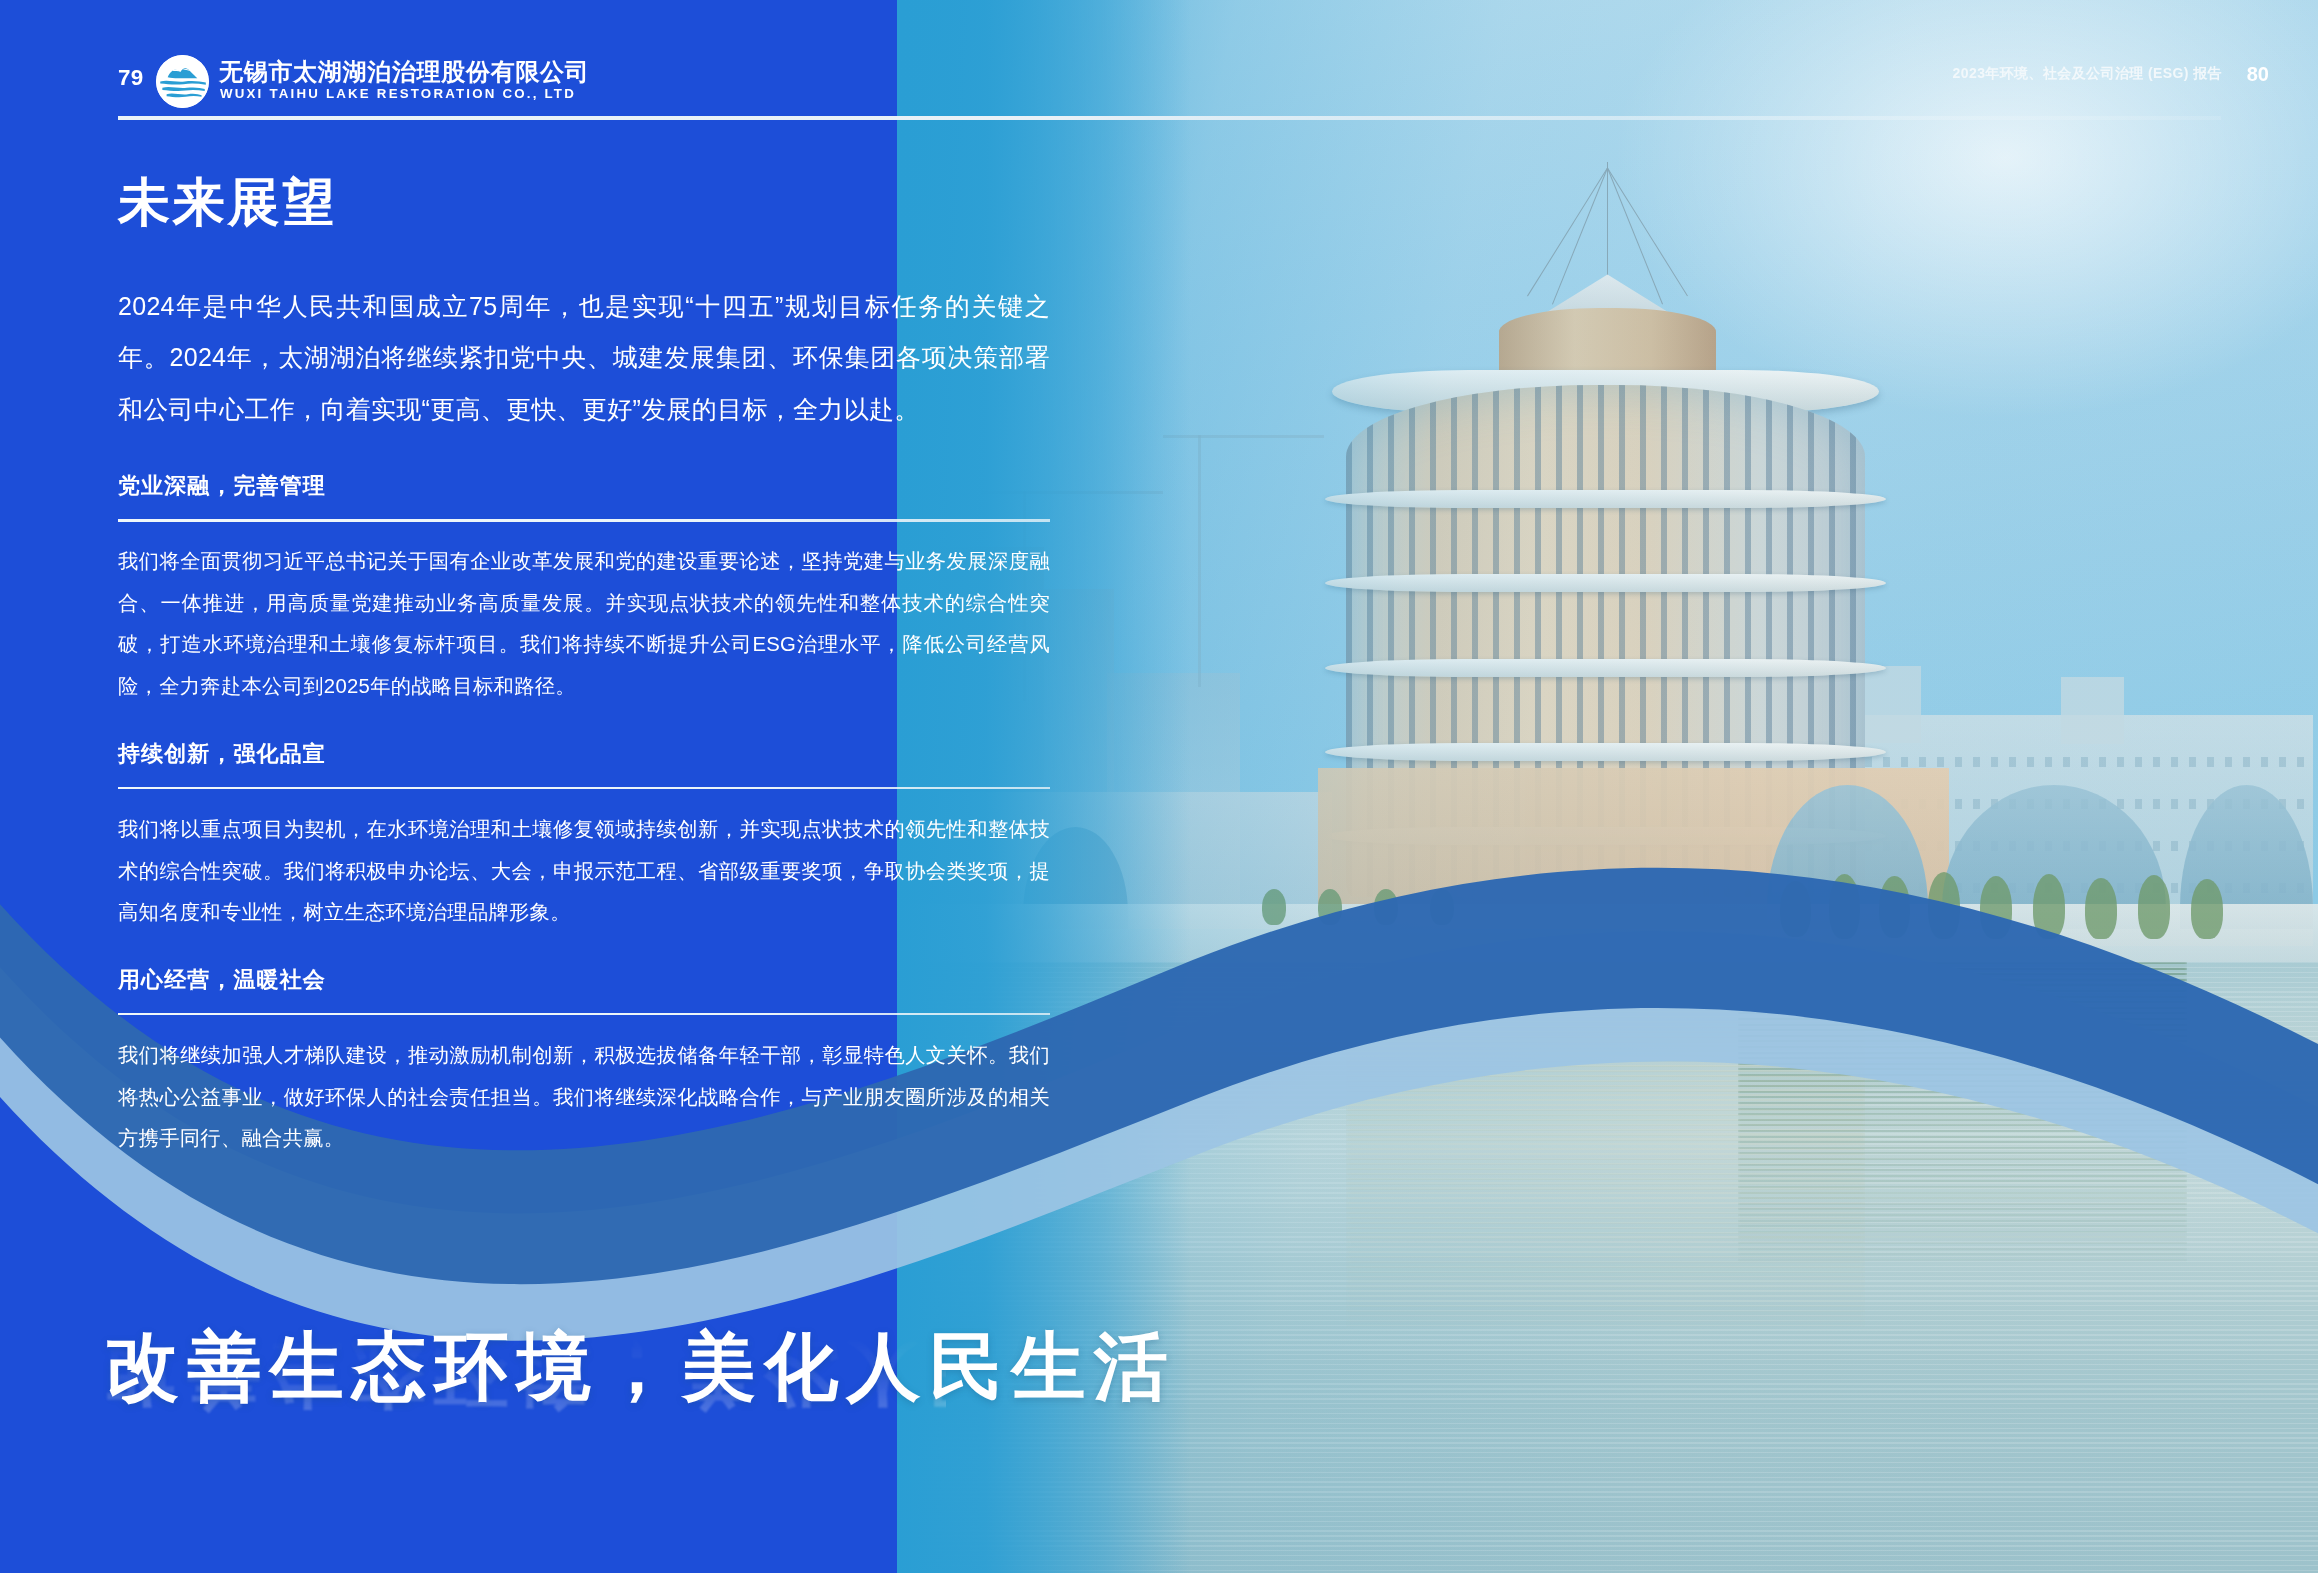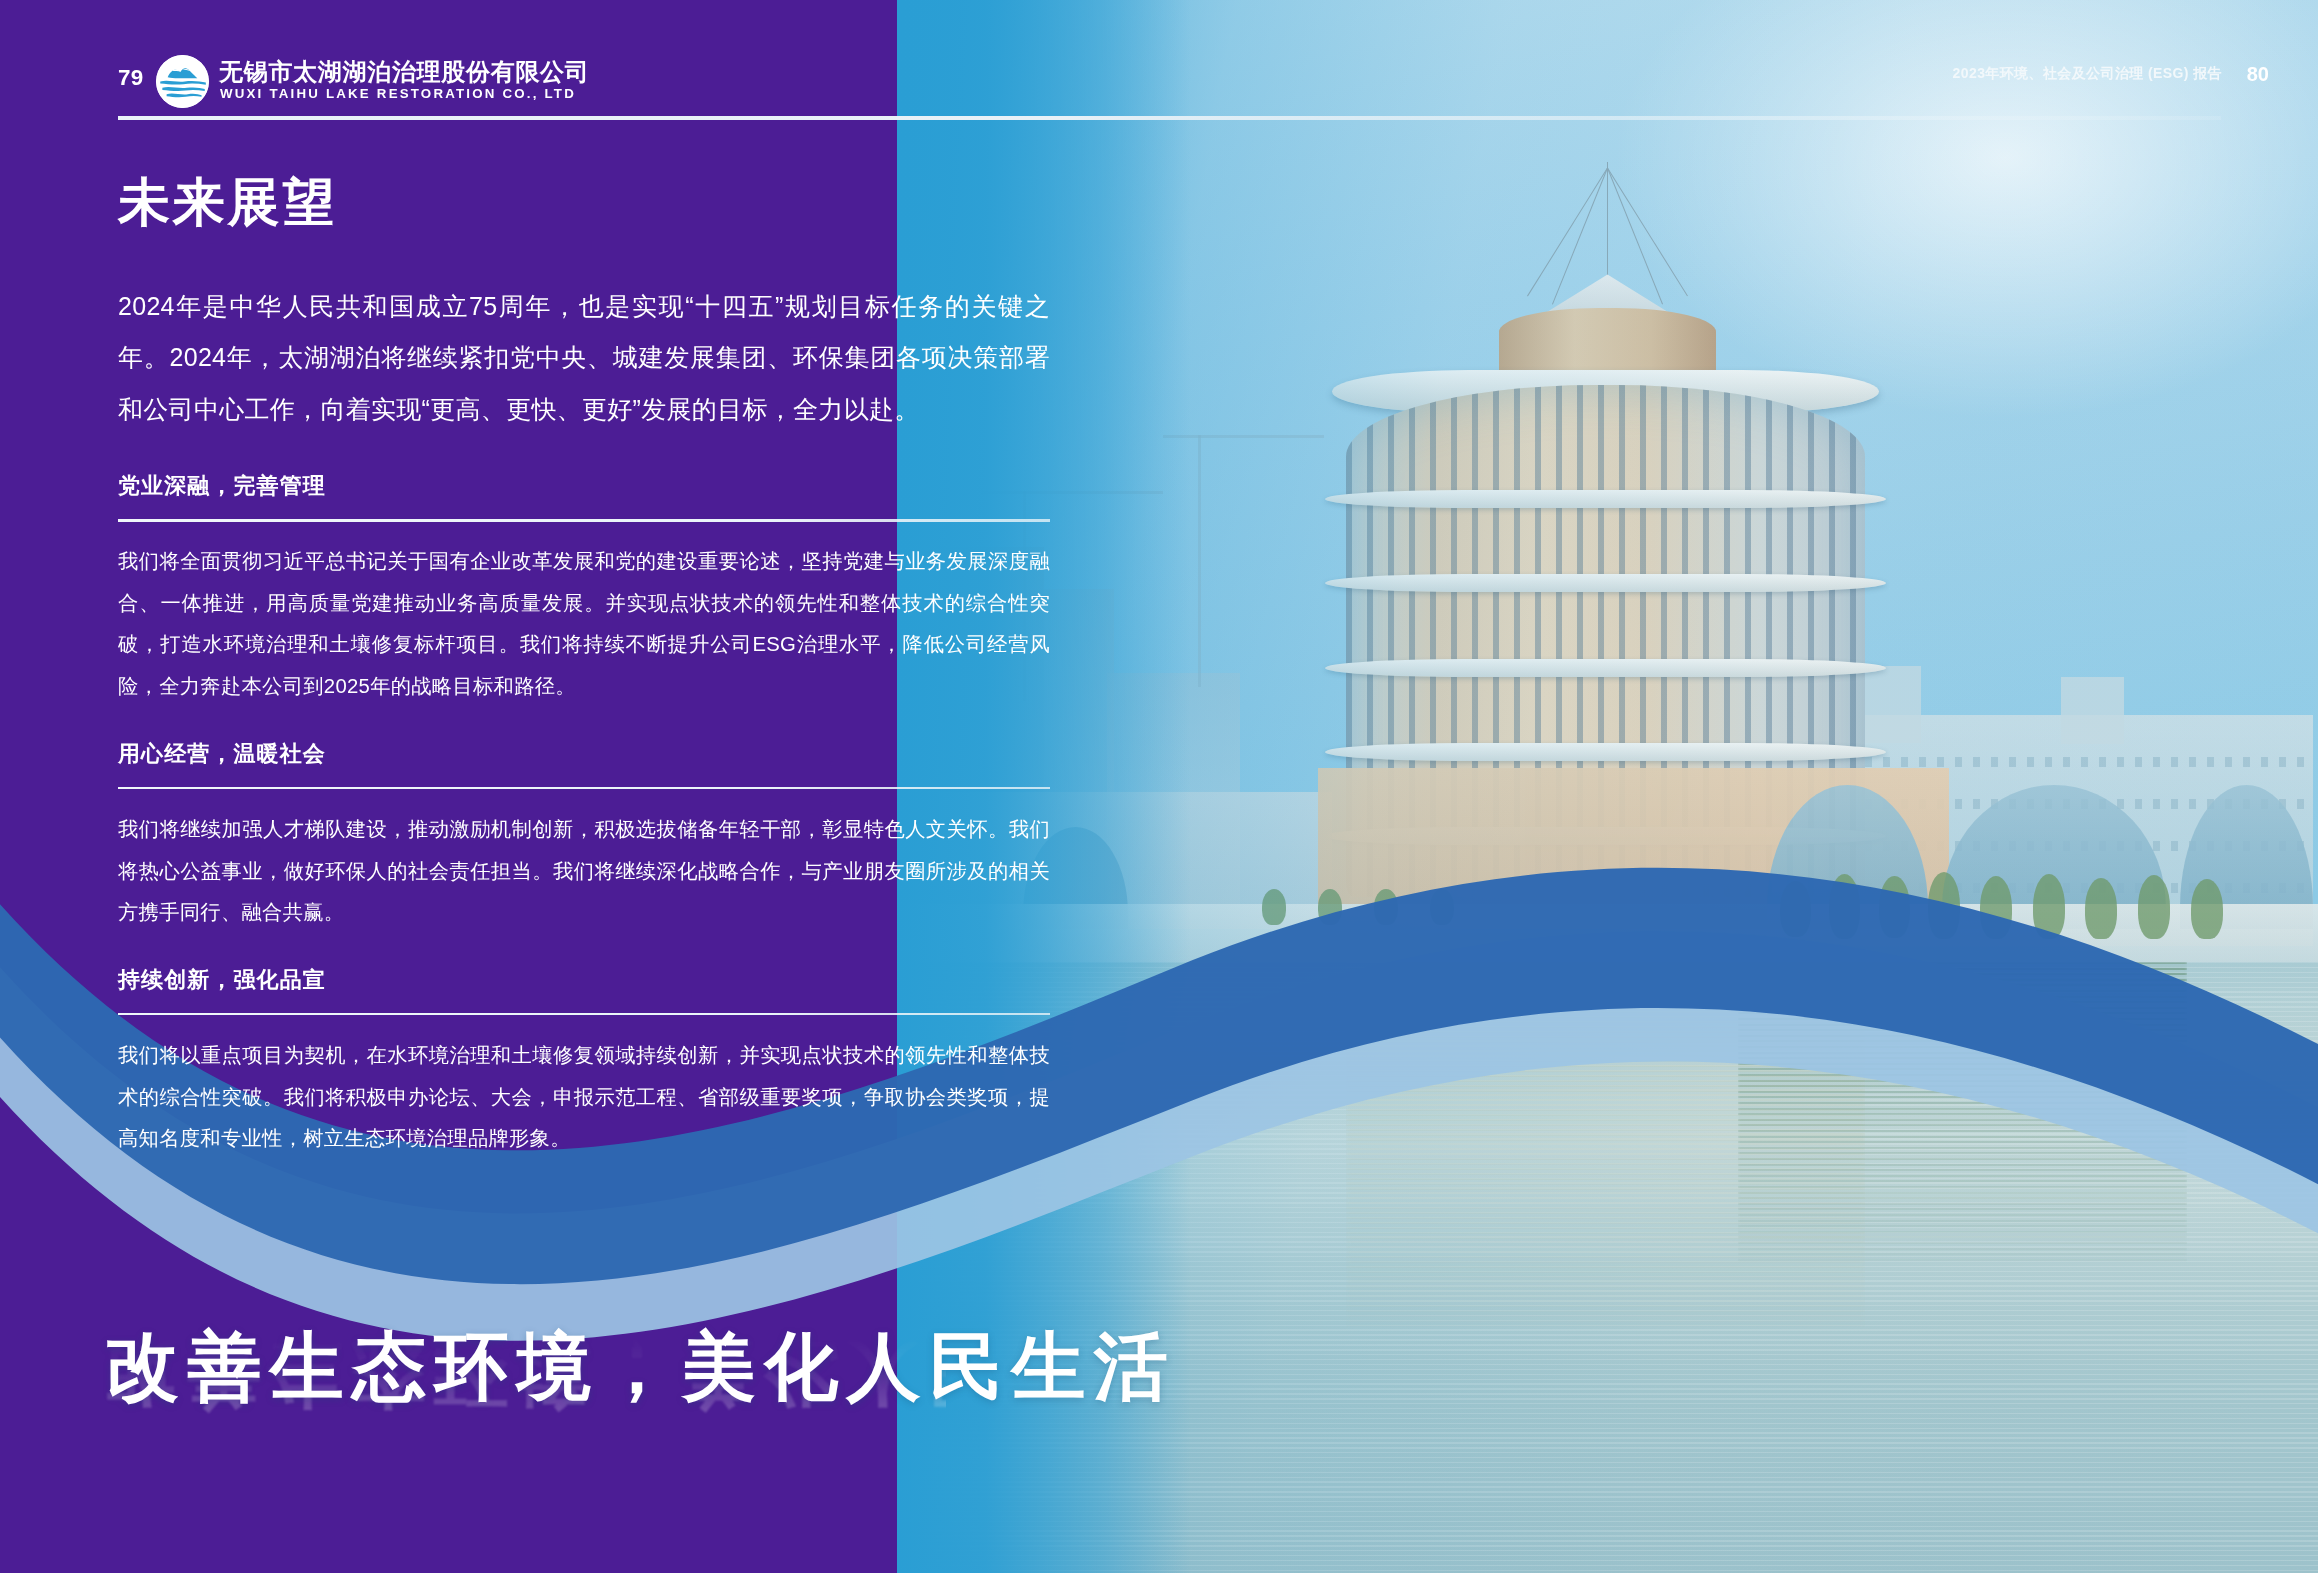--- a/index.html
+++ b/index.html
@@ -1,21 +1,21 @@
 <!DOCTYPE html>
 <html style="font-size:11.2px"><head>
 <meta charset="utf-8">
 <style>
   * { margin:0; padding:0; box-sizing:border-box; }
   html,body { width:2319px; height:1573px; overflow:hidden; background:#2a9ed4; }
   body { font-family:"Liberation Sans","DejaVu Sans",sans-serif; }
 
   #page {
     position:relative; width:2319px; height:1573px; overflow:hidden;
-    background:#4c1d95;
+    background:#1d4ed8;
   }
 
   
   .photo {
     position:absolute; left:897px; top:0; width:1421px; height:1573px;
     overflow:hidden;
   }
   .sky {
     position:absolute; inset:0;
     background:
@@ -339,29 +339,29 @@
 
     <div class="intro">2024年是中华人民共和国成立75周年，也是实现“十四五”规划目标任务的关键之年。2024年，太湖湖泊将继续紧扣党中央、城建发展集团、环保集团各项决策部署和公司中心工作，向着实现“更高、更快、更好”发展的目标，全力以赴。</div>
 
     <div class="section">
       <div class="sec-head">党业深融，完善管理</div>
       <div class="sec-rule"></div>
       <div class="sec-body">我们将全面贯彻习近平总书记关于国有企业改革发展和党的建设重要论述，坚持党建与业务发展深度融合、一体推进，用高质量党建推动业务高质量发展。并实现点状技术的领先性和整体技术的综合性突破，打造水环境治理和土壤修复标杆项目。我们将持续不断提升公司ESG治理水平，降低公司经营风险，全力奔赴本公司到2025年的战略目标和路径。</div>
     </div>
 
     <div class="section">
+      <div class="sec-head">持续创新，强化品宣</div>
+      <div class="sec-rule"></div>
+      <div class="sec-body">我们将以重点项目为契机，在水环境治理和土壤修复领域持续创新，并实现点状技术的领先性和整体技术的综合性突破。我们将积极申办论坛、大会，申报示范工程、省部级重要奖项，争取协会类奖项，提高知名度和专业性，树立生态环境治理品牌形象。</div>
+    </div>
+
+    <div class="section">
       <div class="sec-head">用心经营，温暖社会</div>
       <div class="sec-rule"></div>
       <div class="sec-body">我们将继续加强人才梯队建设，推动激励机制创新，积极选拔储备年轻干部，彰显特色人文关怀。我们将热心公益事业，做好环保人的社会责任担当。我们将继续深化战略合作，与产业朋友圈所涉及的相关方携手同行、融合共赢。</div>
-    </div>
-
-    <div class="section">
-      <div class="sec-head">持续创新，强化品宣</div>
-      <div class="sec-rule"></div>
-      <div class="sec-body">我们将以重点项目为契机，在水环境治理和土壤修复领域持续创新，并实现点状技术的领先性和整体技术的综合性突破。我们将积极申办论坛、大会，申报示范工程、省部级重要奖项，争取协会类奖项，提高知名度和专业性，树立生态环境治理品牌形象。</div>
     </div>
 
   </div>
 
   <div class="slogan-wrap">
     <div class="slogan">改善生态环境，美化人民生活</div>
     <div class="slogan-reflection">改善生态环境，美化人民生活</div>
   </div>
 
 </div>

